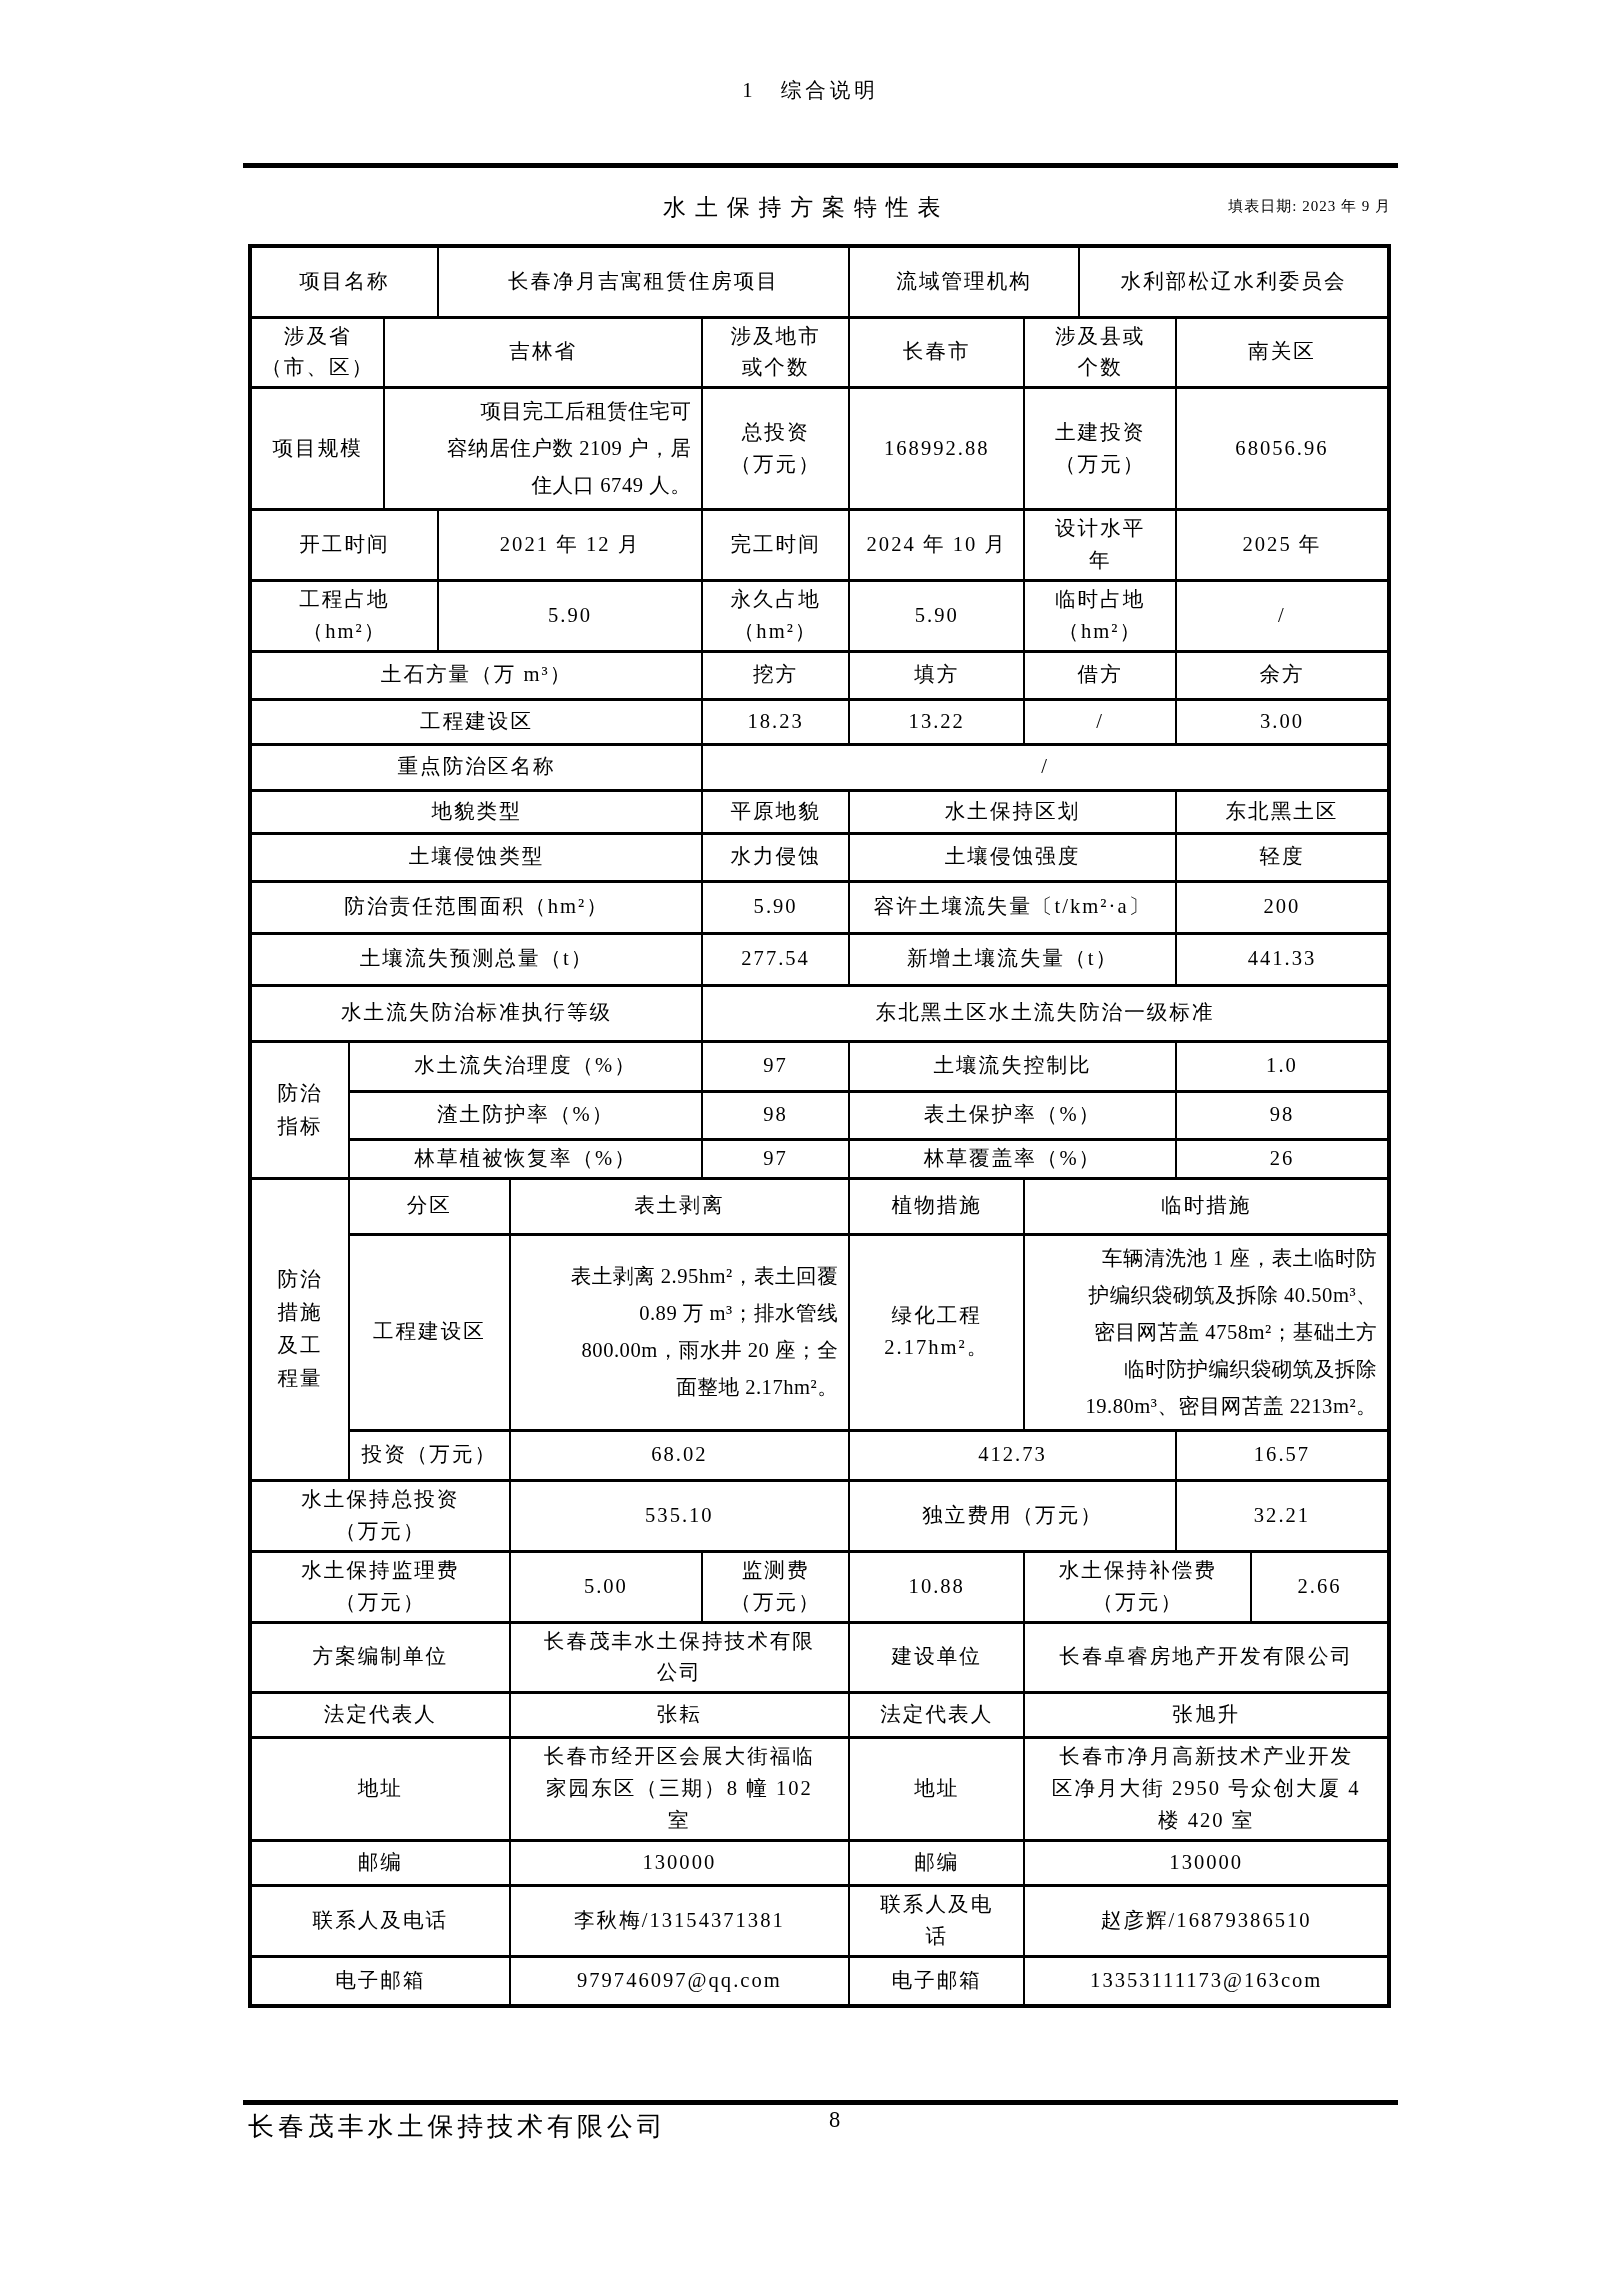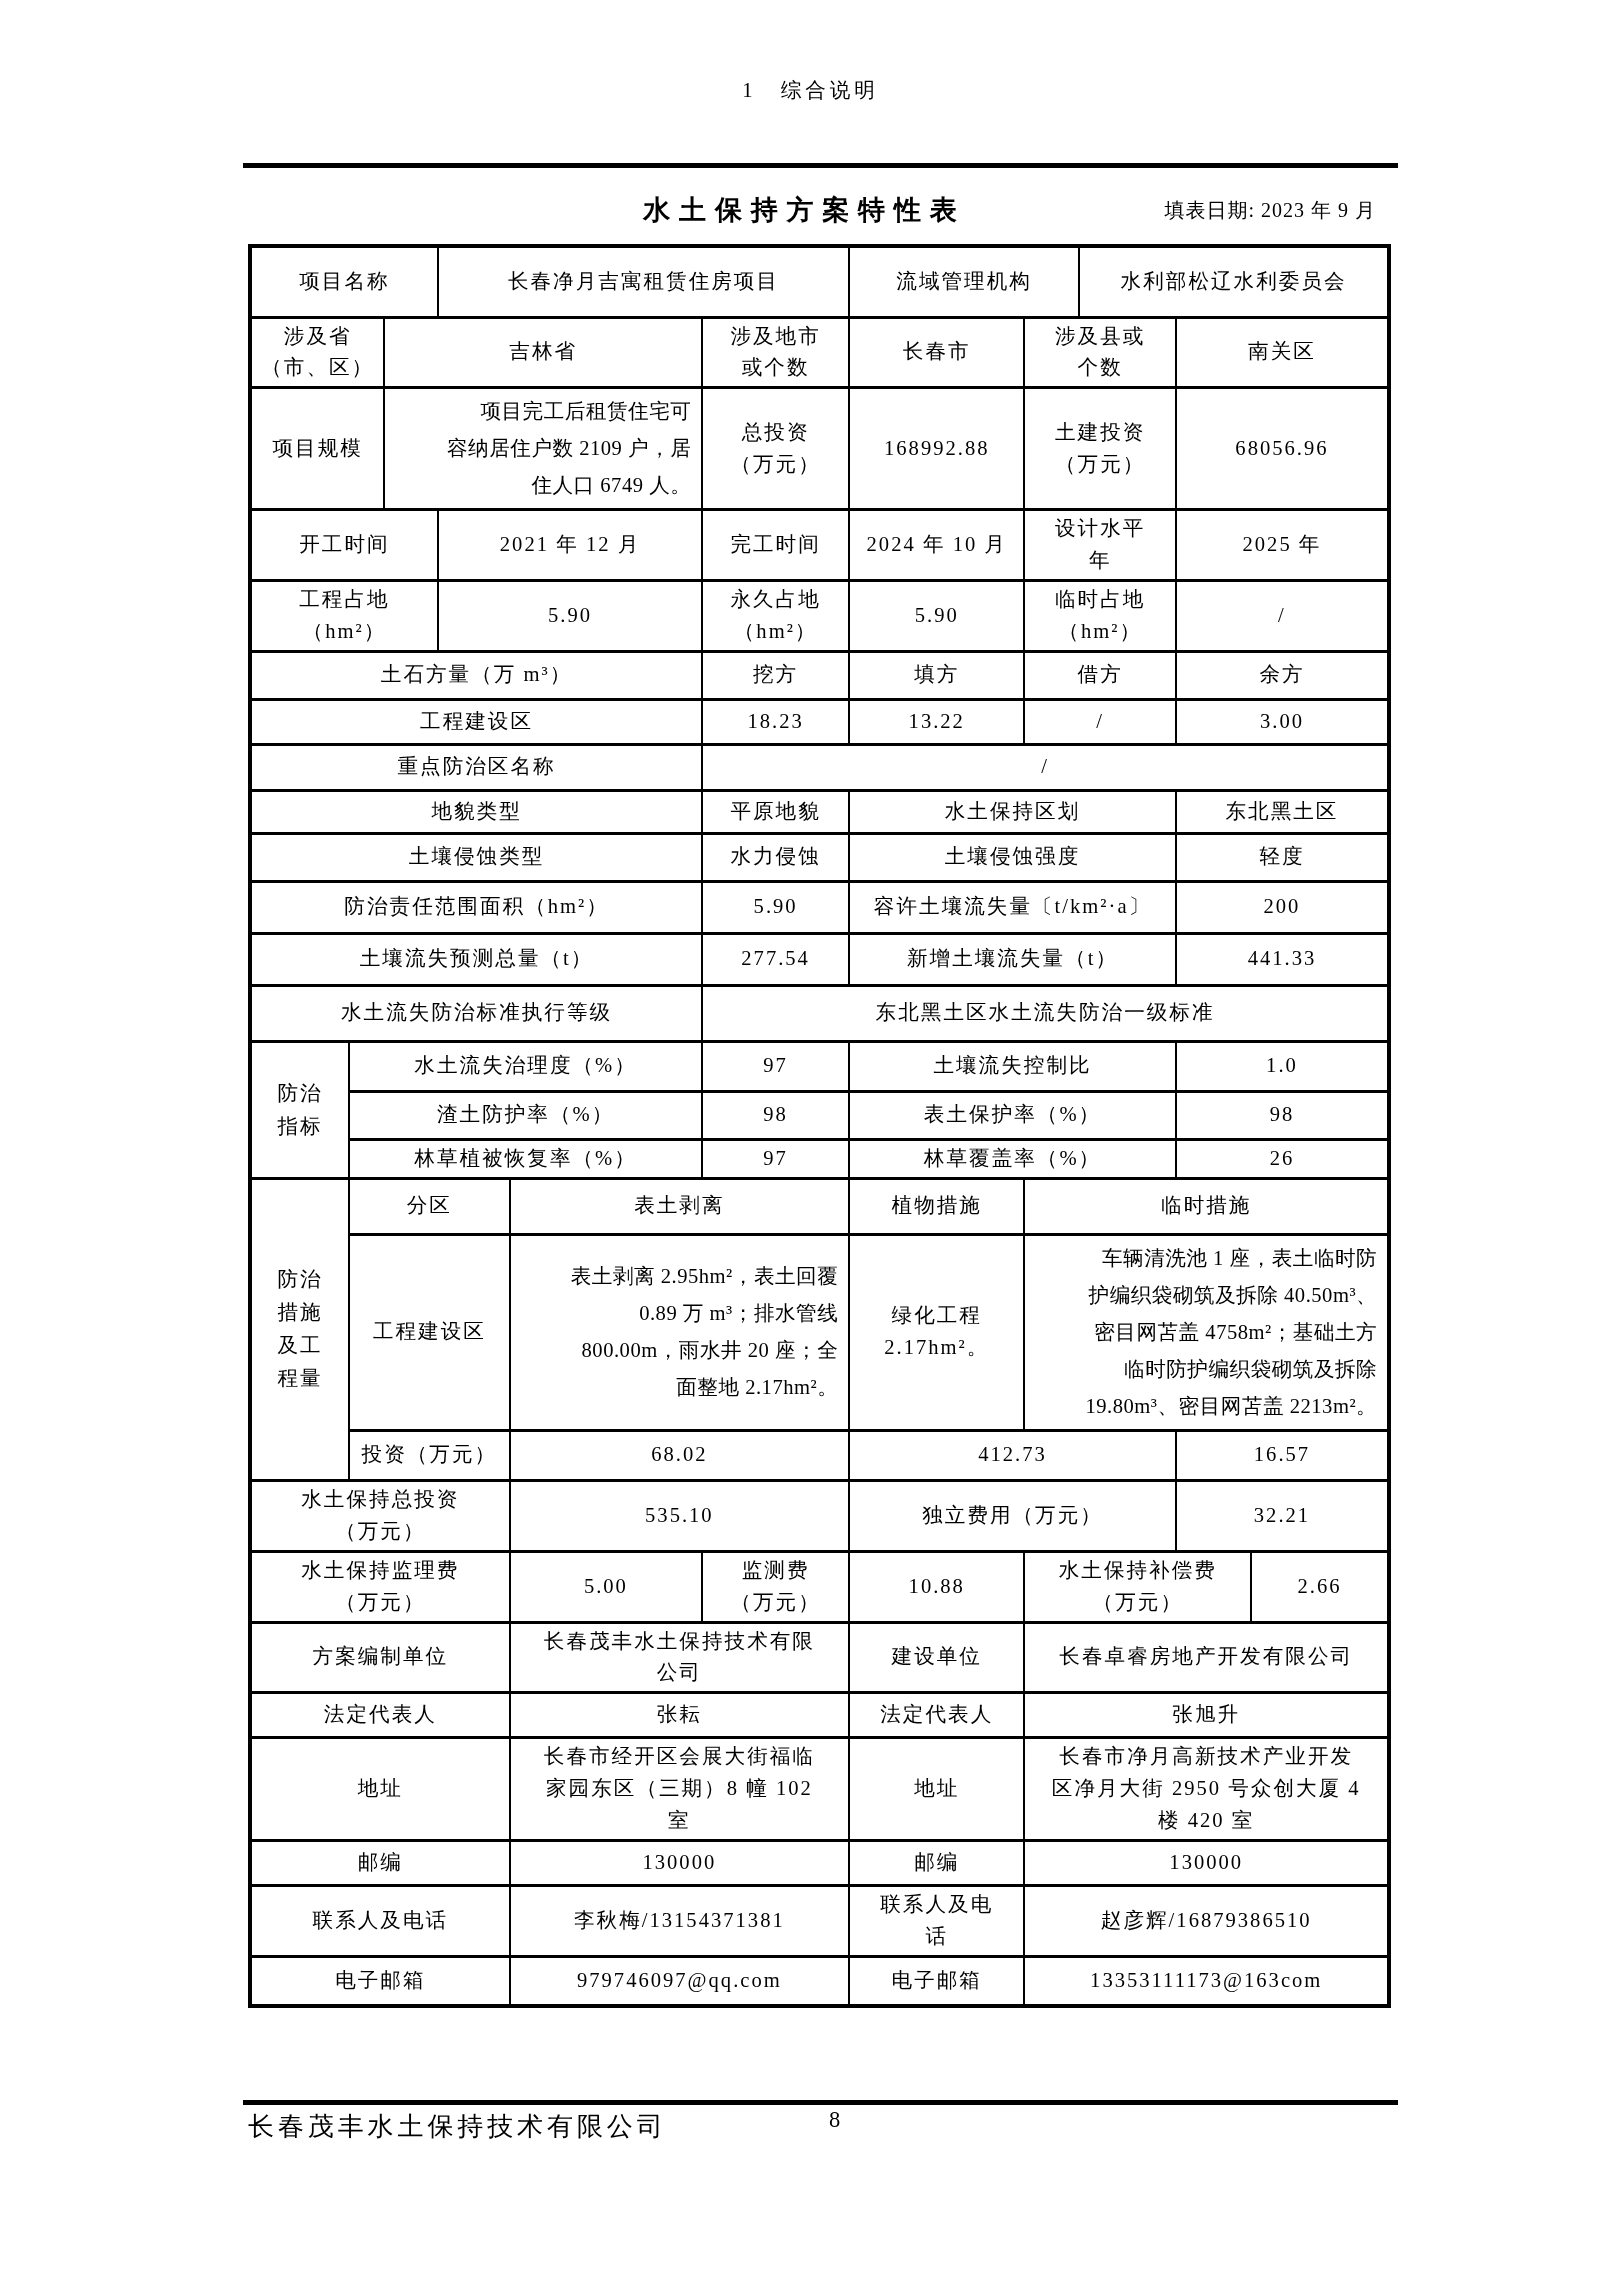--- a/index.html
+++ b/index.html
@@ -11,23 +11,23 @@
   .doc-header {
     position:absolute; top:76px; left:0; width:100%;
     text-align:center; font-size:20.6px; letter-spacing:3.9px;
   }
   .rule { position:absolute; left:243px; width:1155px; height:4.9px; background:#000; }
   .rule-top { top:163px; }
   .rule-bottom { top:2100px; }
   .title-row { position:absolute; top:192px; left:250px; width:1141px; height:45px; }
   .doc-title {
     position:absolute; left:50%; transform:translateX(-55%);
-    font-weight:bold; font-size:27px; letter-spacing:8.8px; white-space:nowrap; top:0;
-  }
-  .fill-date { position:absolute; right:15px; top:4.9px; font-size:20px; letter-spacing:1px; white-space:nowrap; }
+    font-weight:normal; font-size:23px; letter-spacing:8.8px; white-space:nowrap; top:0;
+  }
+  .fill-date { position:absolute; right:0; top:4.9px; font-size:15px; letter-spacing:1px; white-space:nowrap; }
   table.main {
     position:absolute; left:248px; top:244px; width:1143px;
     border-collapse:collapse; table-layout:fixed; border:4.9px solid #000;
   }
   td {
     border:2.9px solid #000; border-top-width:3.9px; border-bottom-width:3.9px;
     text-align:center; vertical-align:middle;
     font-size:20.6px; letter-spacing:2px; line-height:1.55;
     padding:2px 5.9px; white-space:pre-line; overflow:hidden;
   }

